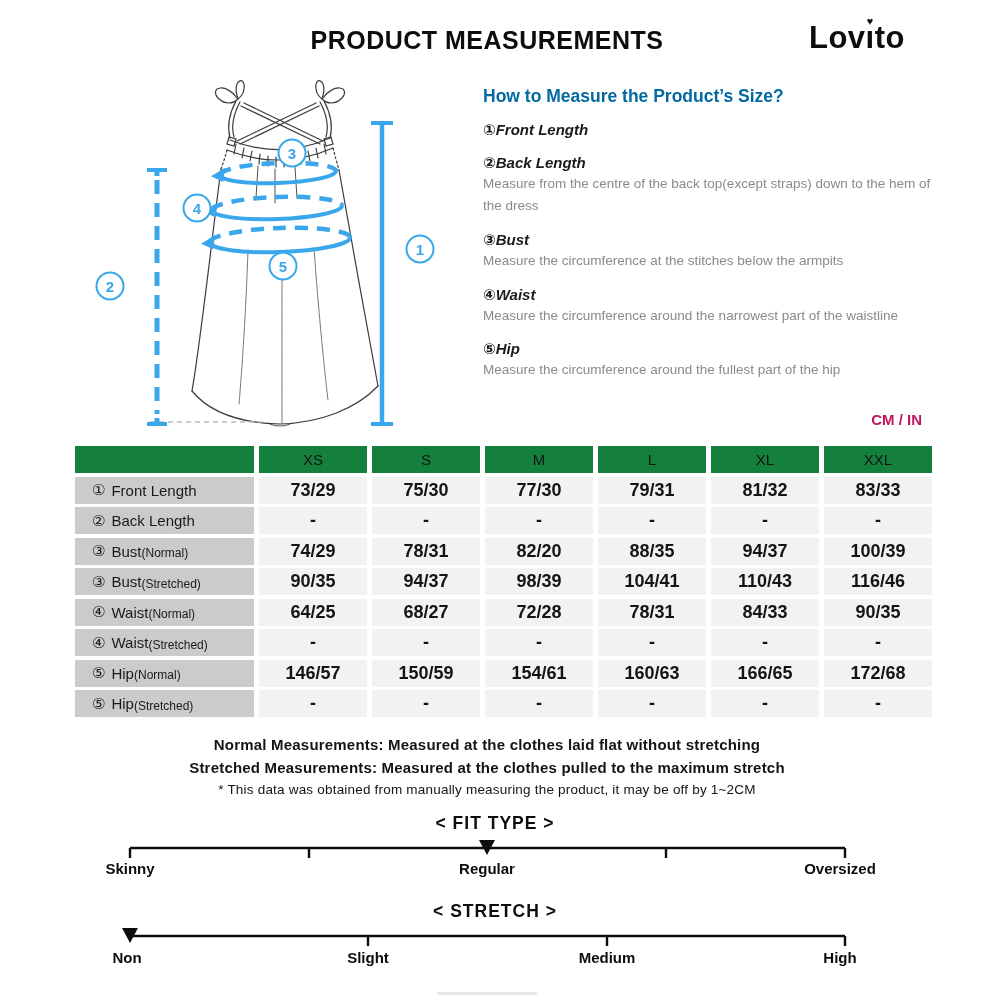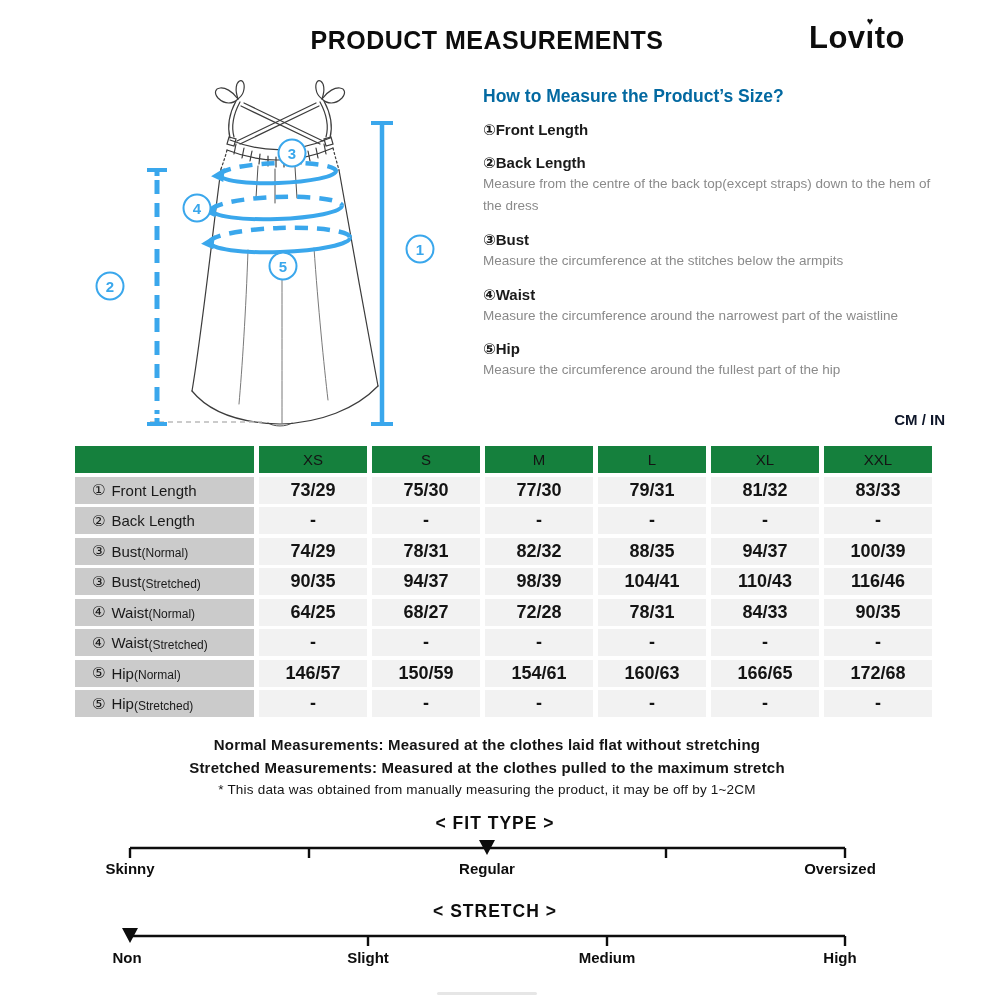--- a/index.html
+++ b/index.html
@@ -17,24 +17,24 @@
     position:absolute; top:20px; right:95px; font-size:31px; font-weight:bold; color:#0d0d0d;
     letter-spacing:.5px;
   }
   .brand .i-wrap { position:relative; display:inline-block; }
   .brand .heart { position:absolute; top:-4px; left:50%; transform:translateX(-50%); font-size:11px; line-height:10px; }
   
   .diagram { position:absolute; left:80px; top:70px; }
   
   .howto { position:absolute; left:483px; top:86px; width:452px; }
   .howto-title { font-size:17.5px; font-weight:bold; color:#0369a1; margin-bottom:11px; }
-  .howto-item-label { font-size:15px; font-weight:bold; color:#1a1a1a; line-height:21px; margin-top:12px; }
+  .howto-item-label { font-size:15px; font-weight:bold; color:#1a1a1a; line-height:21px; margin-top:12px;font-style:italic; }
   .howto-item-desc { font-size:13.5px; color:#8a8a8a; line-height:1.62; }
   
-  .units { position:absolute; top:411px; right:55px; font-size:15px; font-weight:bold; color:#0f172a; }
+  .units { position:absolute; top:411px; right:78px; font-size:15px; font-weight:bold; color:#be185d; }
   
   .size-table {
     position:absolute; left:75px; top:446px; width:857px;
     display:grid; grid-template-columns:179px repeat(6,1fr);
     grid-auto-rows:27px; gap:3.5px 5px;
   }
   .th { background:#15803d; display:flex; align-items:center; justify-content:center;
         font-size:15px; font-weight:normal; color:#141414; }
   .t-label { background:#cbcbcb; display:flex; align-items:center; padding-left:17px;
         font-size:15px; color:#1a1a1a; white-space:nowrap; }
@@ -226,21 +226,21 @@
     <div class="t-cell">-</div>
     <div class="t-cell">-</div>
 
     <div class="t-label">
         <span class="cnum">③</span>
         <span>Bust</span>
         <span class="sub">(Normal)</span>
       </div>
     <div class="t-cell">74/29</div>
     <div class="t-cell">78/31</div>
-    <div class="t-cell">82/32</div>
+    <div class="t-cell">82/20</div>
     <div class="t-cell">88/35</div>
     <div class="t-cell">94/37</div>
     <div class="t-cell">100/39</div>
 
     <div class="t-label">
         <span class="cnum">③</span>
         <span>Bust</span>
         <span class="sub">(Stretched)</span>
       </div>
     <div class="t-cell">90/35</div>

